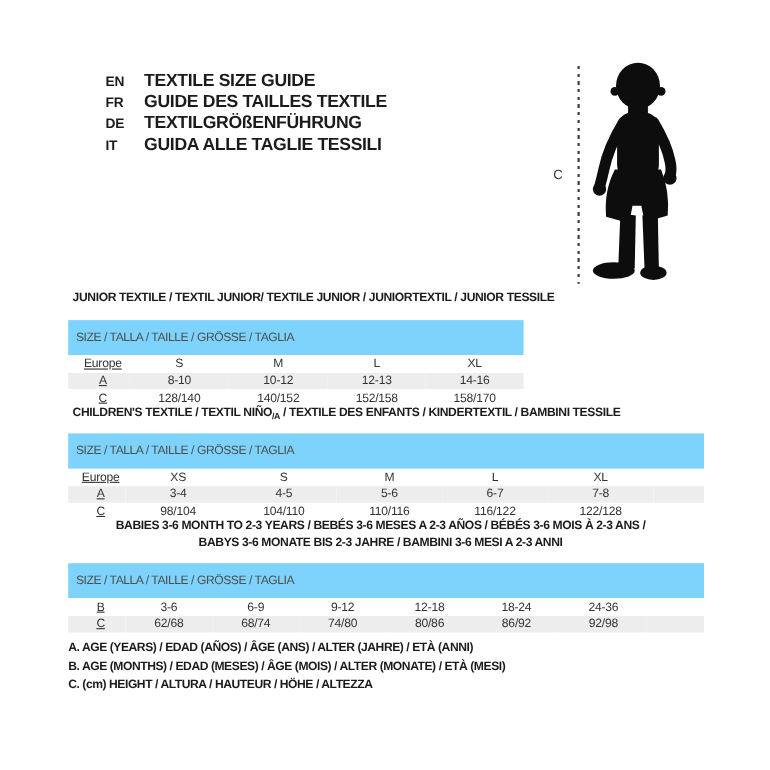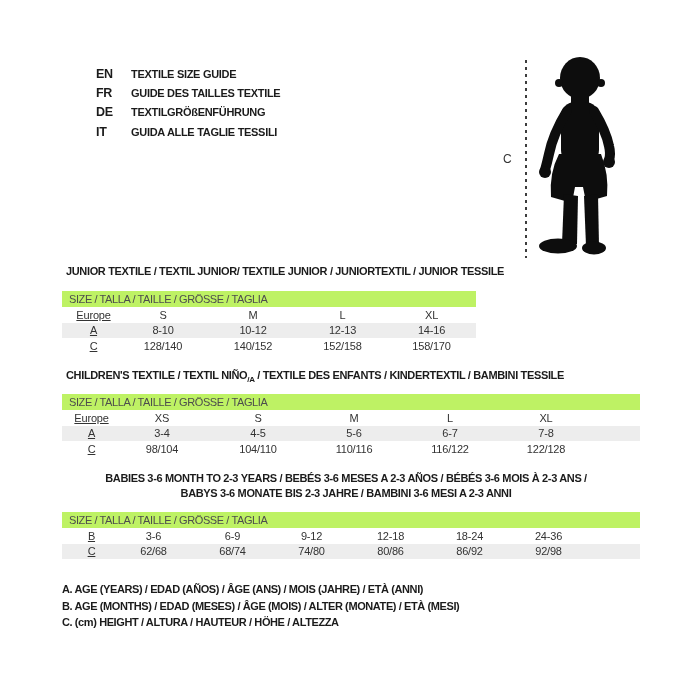--- a/index.html
+++ b/index.html
@@ -4,21 +4,21 @@
 <style>
   html,body{margin:0;padding:0;background:#ffffff;}
   .canvas{
     position:relative;width:700px;height:700px;background:#ffffff;overflow:hidden;
     font-family:"Liberation Sans",sans-serif;color:#1b1b1b;
   }
   
   .lang-block{position:absolute;left:72px;top:64px;}
   .lang-row{display:flex;align-items:center;height:19.3px;}
   .lang-code{width:35px;font-size:12.5px;font-weight:bold;letter-spacing:-0.3px;padding-left:24px;}
-  .lang-label{font-size:11px;font-weight:bold;letter-spacing:-0.3px;white-space:nowrap;}
+  .lang-label{font-size:16px;font-weight:bold;letter-spacing:-0.3px;white-space:nowrap;}
 
   
   .measure-line{
     position:absolute;left:525px;top:60px;width:2px;height:198px;
     background:repeating-linear-gradient(to bottom,#3d3d3d 0px,#3d3d3d 3px,transparent 3px,transparent 7px);
   }
   .measure-label{position:absolute;left:503px;top:152px;font-size:12px;color:#333333;}
   .baby-svg{position:absolute;left:534px;top:56px;width:92px;height:200px;}
 
   
@@ -30,21 +30,21 @@
   .sub{font-size:8px;vertical-align:sub;}
 
   
   table.size-table{
     position:absolute;left:62px;border-collapse:collapse;table-layout:fixed;
     font-size:11px;color:#333333;letter-spacing:-0.2px;
   }
   table.size-table td{padding:0;height:15.5px;text-align:center;white-space:nowrap;overflow:hidden;}
   table.size-table td.lbl{text-align:center;padding-left:7px;text-decoration:underline;}
   table.size-table tr.hdr td{
-    background:#bef264;color:#4d4d4d;text-align:left;padding-left:7px;height:16px;letter-spacing:-0.4px;
+    background:#7dd3fc;color:#4d4d4d;text-align:left;padding-left:7px;height:32px;letter-spacing:-0.4px;
   }
   table.size-table tr.shaded td{background:#ededed;}
   #table1{top:291px;width:414px;}
   #table2{top:394px;width:578px;}
   #table3{top:512px;width:578px;}
 
   
   .notes{position:absolute;left:62px;top:581px;}
   .note-line{font-size:11px;font-weight:bold;letter-spacing:-0.4px;line-height:16.5px;white-space:nowrap;color:#1b1b1b;}
 </style>
@@ -211,18 +211,18 @@
       <td>74/80</td>
       <td>80/86</td>
       <td>86/92</td>
       <td>92/98</td>
       <td></td>
     </tr>
   </tbody>
     </table>
 
   <div class="notes">
-    <div class="note-line">A. AGE (YEARS) / EDAD (AÑOS) / ÂGE (ANS) / MOIS (JAHRE) / ETÀ (ANNI)</div>
+    <div class="note-line">A. AGE (YEARS) / EDAD (AÑOS) / ÂGE (ANS) / ALTER (JAHRE) / ETÀ (ANNI)</div>
     <div class="note-line">B. AGE (MONTHS) / EDAD (MESES) / ÂGE (MOIS) / ALTER (MONATE) / ETÀ (MESI)</div>
     <div class="note-line">C. (cm) HEIGHT / ALTURA / HAUTEUR / HÖHE / ALTEZZA</div>
   </div>
 
 </div>
 
 </body></html>

